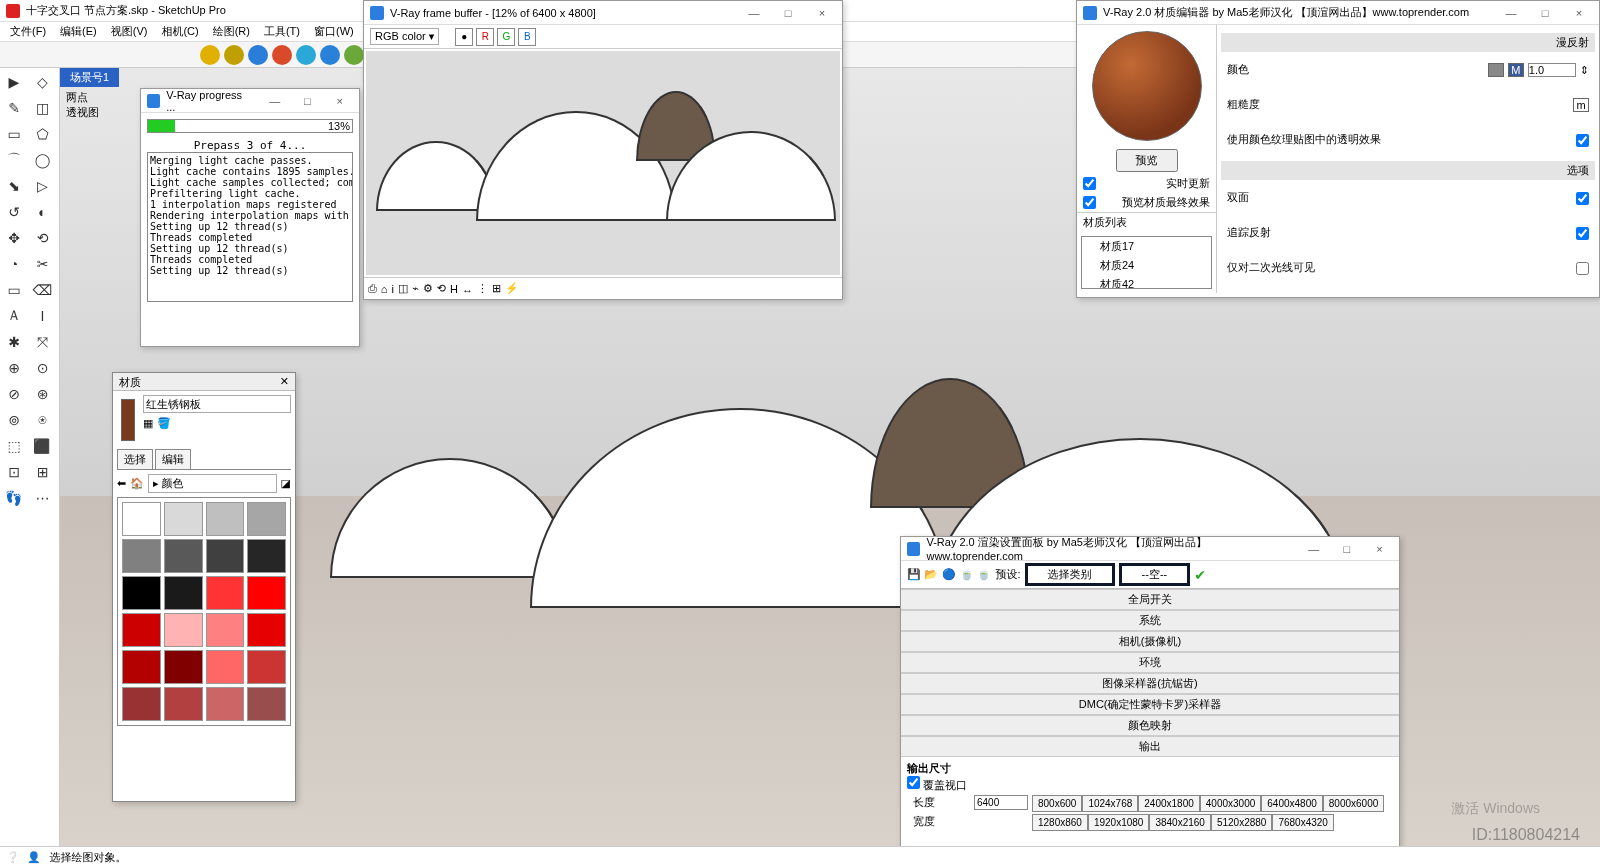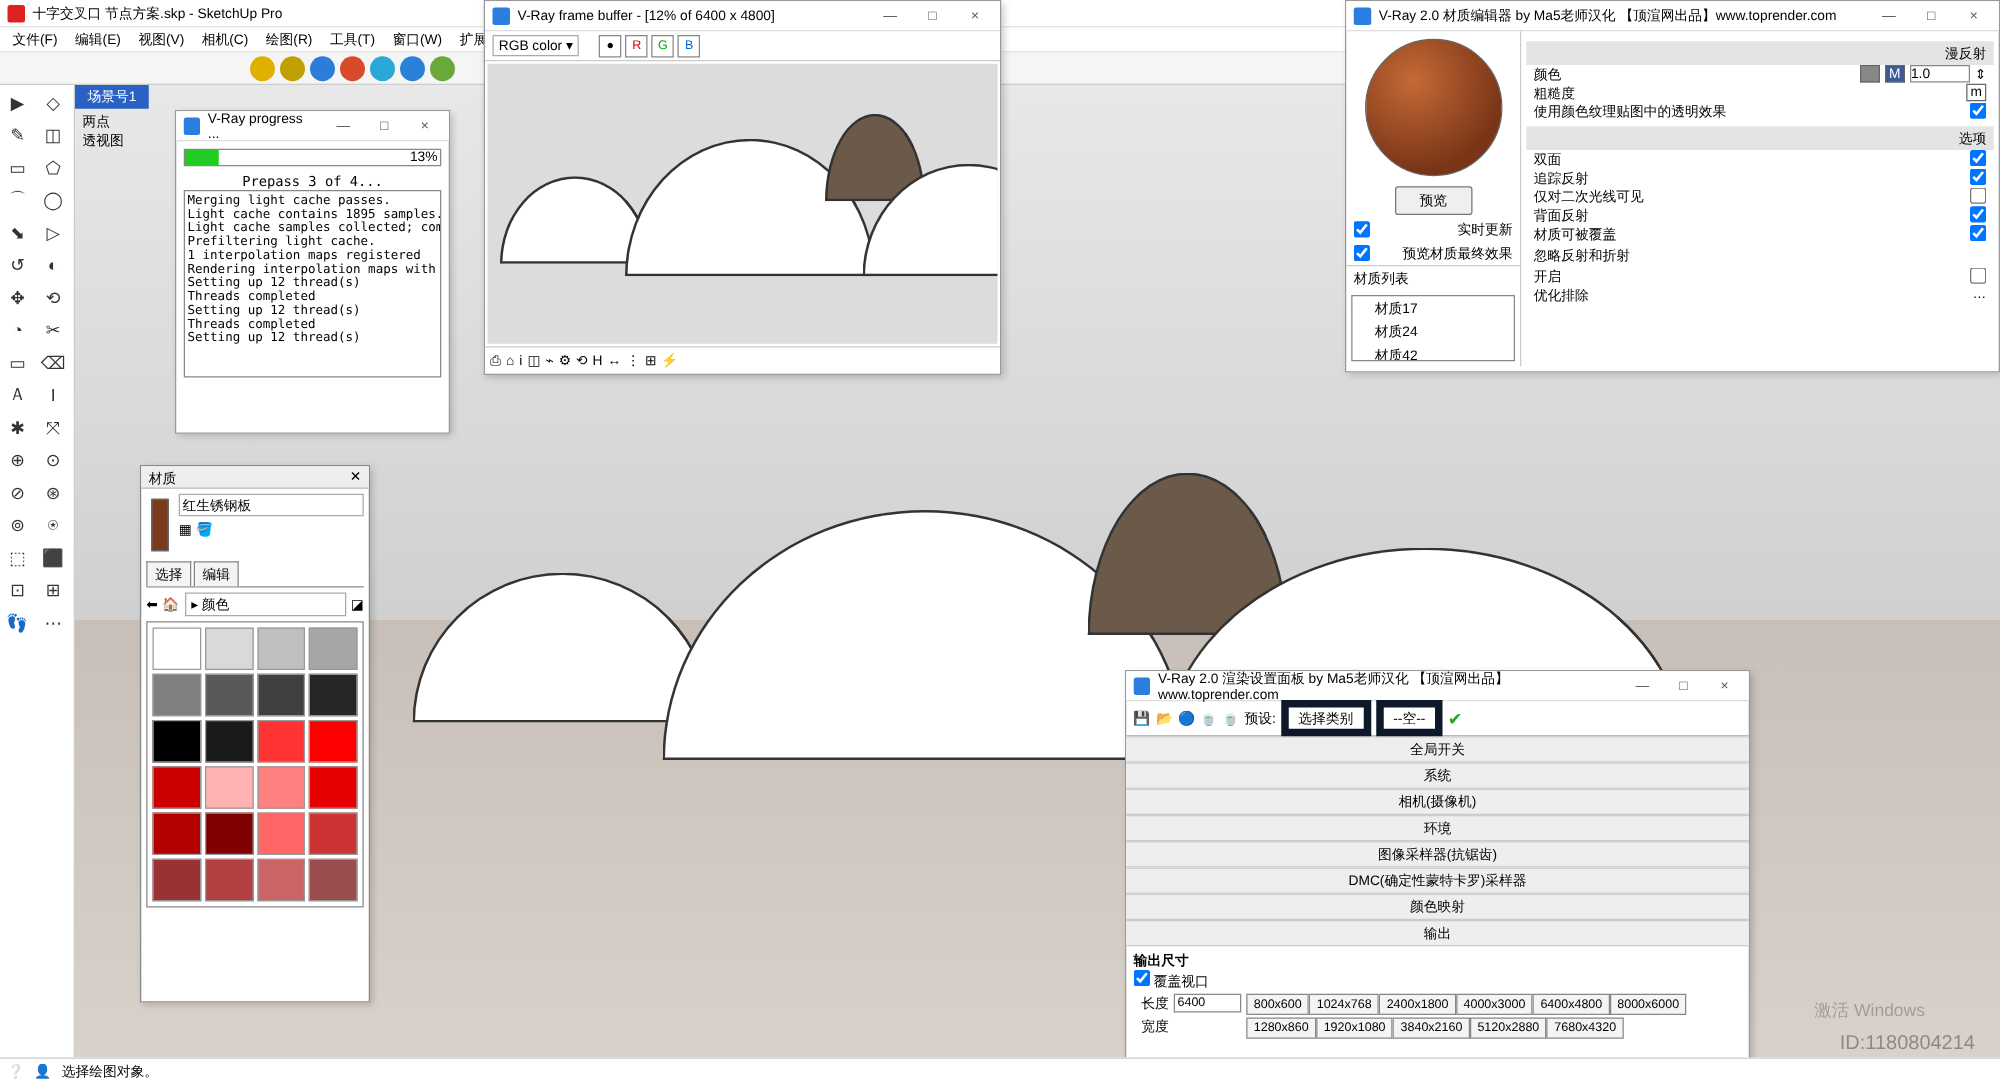--- a/index.html
+++ b/index.html
@@ -20,21 +20,21 @@
 .win-hd .sp{flex:1;}
 .win-hd .wbtn{width:28px;text-align:center;color:#555;}
 .win-hd .vicon{width:14px;height:14px;background:#2b7de0;border-radius:2px;}
 
 #w-prog{left:140px;top:88px;width:220px;height:259px;}
 #w-prog .bar{margin:6px;height:14px;border:1px solid #888;position:relative;}
 #w-prog .bar i{position:absolute;left:0;top:0;bottom:0;width:13%;background:#2c2;}
 #w-prog .bar b{position:absolute;right:2px;top:0;font-weight:normal;}
 #w-prog .log{margin:0 6px 6px;height:150px;border:1px solid #888;background:#fff;padding:2px;font-family:monospace;font-size:10px;white-space:pre;overflow:hidden;}
 
-#w-fb{left:387px;top:0;width:414px;height:300px;z-index:5;}
+#w-fb{left:363px;top:0;width:480px;height:300px;z-index:5;}
 #w-fb .fb-tb{height:24px;border-bottom:1px solid #ccc;display:flex;align-items:center;padding:0 6px;gap:3px;}
 #w-fb .fb-tb .sel{border:1px solid #aaa;padding:1px 4px;}
 #w-fb .rgb{width:18px;height:18px;border:1px solid #888;text-align:center;line-height:16px;font-size:10px;}
 #w-fb .canvas{height:224px;background:#dcdcdc;margin:2px;position:relative;overflow:hidden;}
 #w-fb .render-img{position:absolute;left:10px;right:10px;top:40px;height:150px;}
 #w-fb .status{height:22px;border-top:1px solid #ccc;display:flex;align-items:center;gap:4px;padding:0 4px;font-size:10px;}
 
 #w-mat{left:112px;top:372px;width:184px;height:430px;border:1px solid #888;}
 #w-mat .hd{height:18px;background:#eee;padding:2px 6px;display:flex;justify-content:space-between;border-bottom:1px solid #bbb;}
 #w-mat .mname{margin:4px;display:flex;align-items:flex-start;gap:4px;}
@@ -48,32 +48,32 @@
 #w-me{left:1076px;top:0;right:0;width:524px;height:298px;}
 #w-me .body{display:flex;height:268px;}
 #w-me .pv{width:140px;border-right:1px solid #ccc;display:flex;flex-direction:column;}
 #w-me .ball{width:110px;height:110px;margin:6px auto;background:radial-gradient(circle at 35% 30%,#c46a35,#7a3518 70%);border-radius:50%;border:1px solid #666;box-shadow:0 0 0 10px repeating-conic-gradient(#fff 0 25%,#000 0 50%) inset;}
 #w-me .pv button{margin:2px auto;display:block;padding:2px 18px;}
 #w-me .chk{display:flex;align-items:center;gap:4px;padding:2px 6px;justify-content:space-between;}
 #w-me .ml{border:1px solid #888;margin:4px;flex:1;overflow:auto;}
 #w-me .ml div{padding:2px 6px 2px 18px;}
 #w-me .props{flex:1;padding:4px;overflow:auto;}
 #w-me .sec{background:#e4e4e4;padding:2px 6px;text-align:right;margin-top:4px;}
-#w-me .row{display:flex;align-items:flex-start;justify-content:space-between;padding:0 6px;}
+#w-me .row{display:flex;align-items:flex-end;justify-content:space-between;padding:10px 6px;}
 #w-me .row .ctl{display:flex;align-items:center;gap:4px;}
 #w-me .sq{width:16px;height:14px;border:1px solid #666;background:#888;}
 
 #w-rs{left:900px;top:536px;width:500px;height:330px;}
 #w-rs .tb{height:28px;display:flex;align-items:center;gap:4px;padding:0 6px;border-bottom:1px solid #bbb;}
-#w-rs .tb .sel{border:6px solid #0f172a;padding:1px 8px;}
+#w-rs .tb .sel{border:3px solid #0f172a;padding:1px 20px;}
 #w-rs .acc{text-align:center;background:#eee;padding:2px 0;border:1px solid #ccc;border-left:none;border-right:none;}
 #w-rs .os{padding:4px 6px;}
 #w-rs .sizes{display:flex;gap:4px;padding:2px 6px;align-items:center;}
 #w-rs .sizes .b{border:1px solid #888;padding:2px 5px;background:#f4f4f4;font-size:10px;}
-#w-rs .sizes input{width:54px;border:1px solid #888;padding:1px 2px;font-size:10px;}
+#w-rs .sizes input{width:54px;border:1px solid #888;padding:1px 2px;font-size:10px;margin-left:35px;}
 .statusbar{position:absolute;left:0;right:0;bottom:0;height:22px;background:#fff;border-top:1px solid #ccc;display:flex;align-items:center;padding:0 6px;gap:8px;}
 .wm-id{position:absolute;right:20px;bottom:24px;color:rgba(0,0,0,.35);font-size:16px;}
 .wm-act{position:absolute;right:60px;bottom:50px;color:rgba(0,0,0,.25);font-size:14px;}
 
 .bldg{position:absolute;left:270px;top:300px;width:1020px;height:260px;}
 .roof{position:absolute;background:#fff;border:2px solid #333;border-radius:50% 50% 0 0/100% 100% 0 0;}
 </style>
 </head>
 <body>
 

